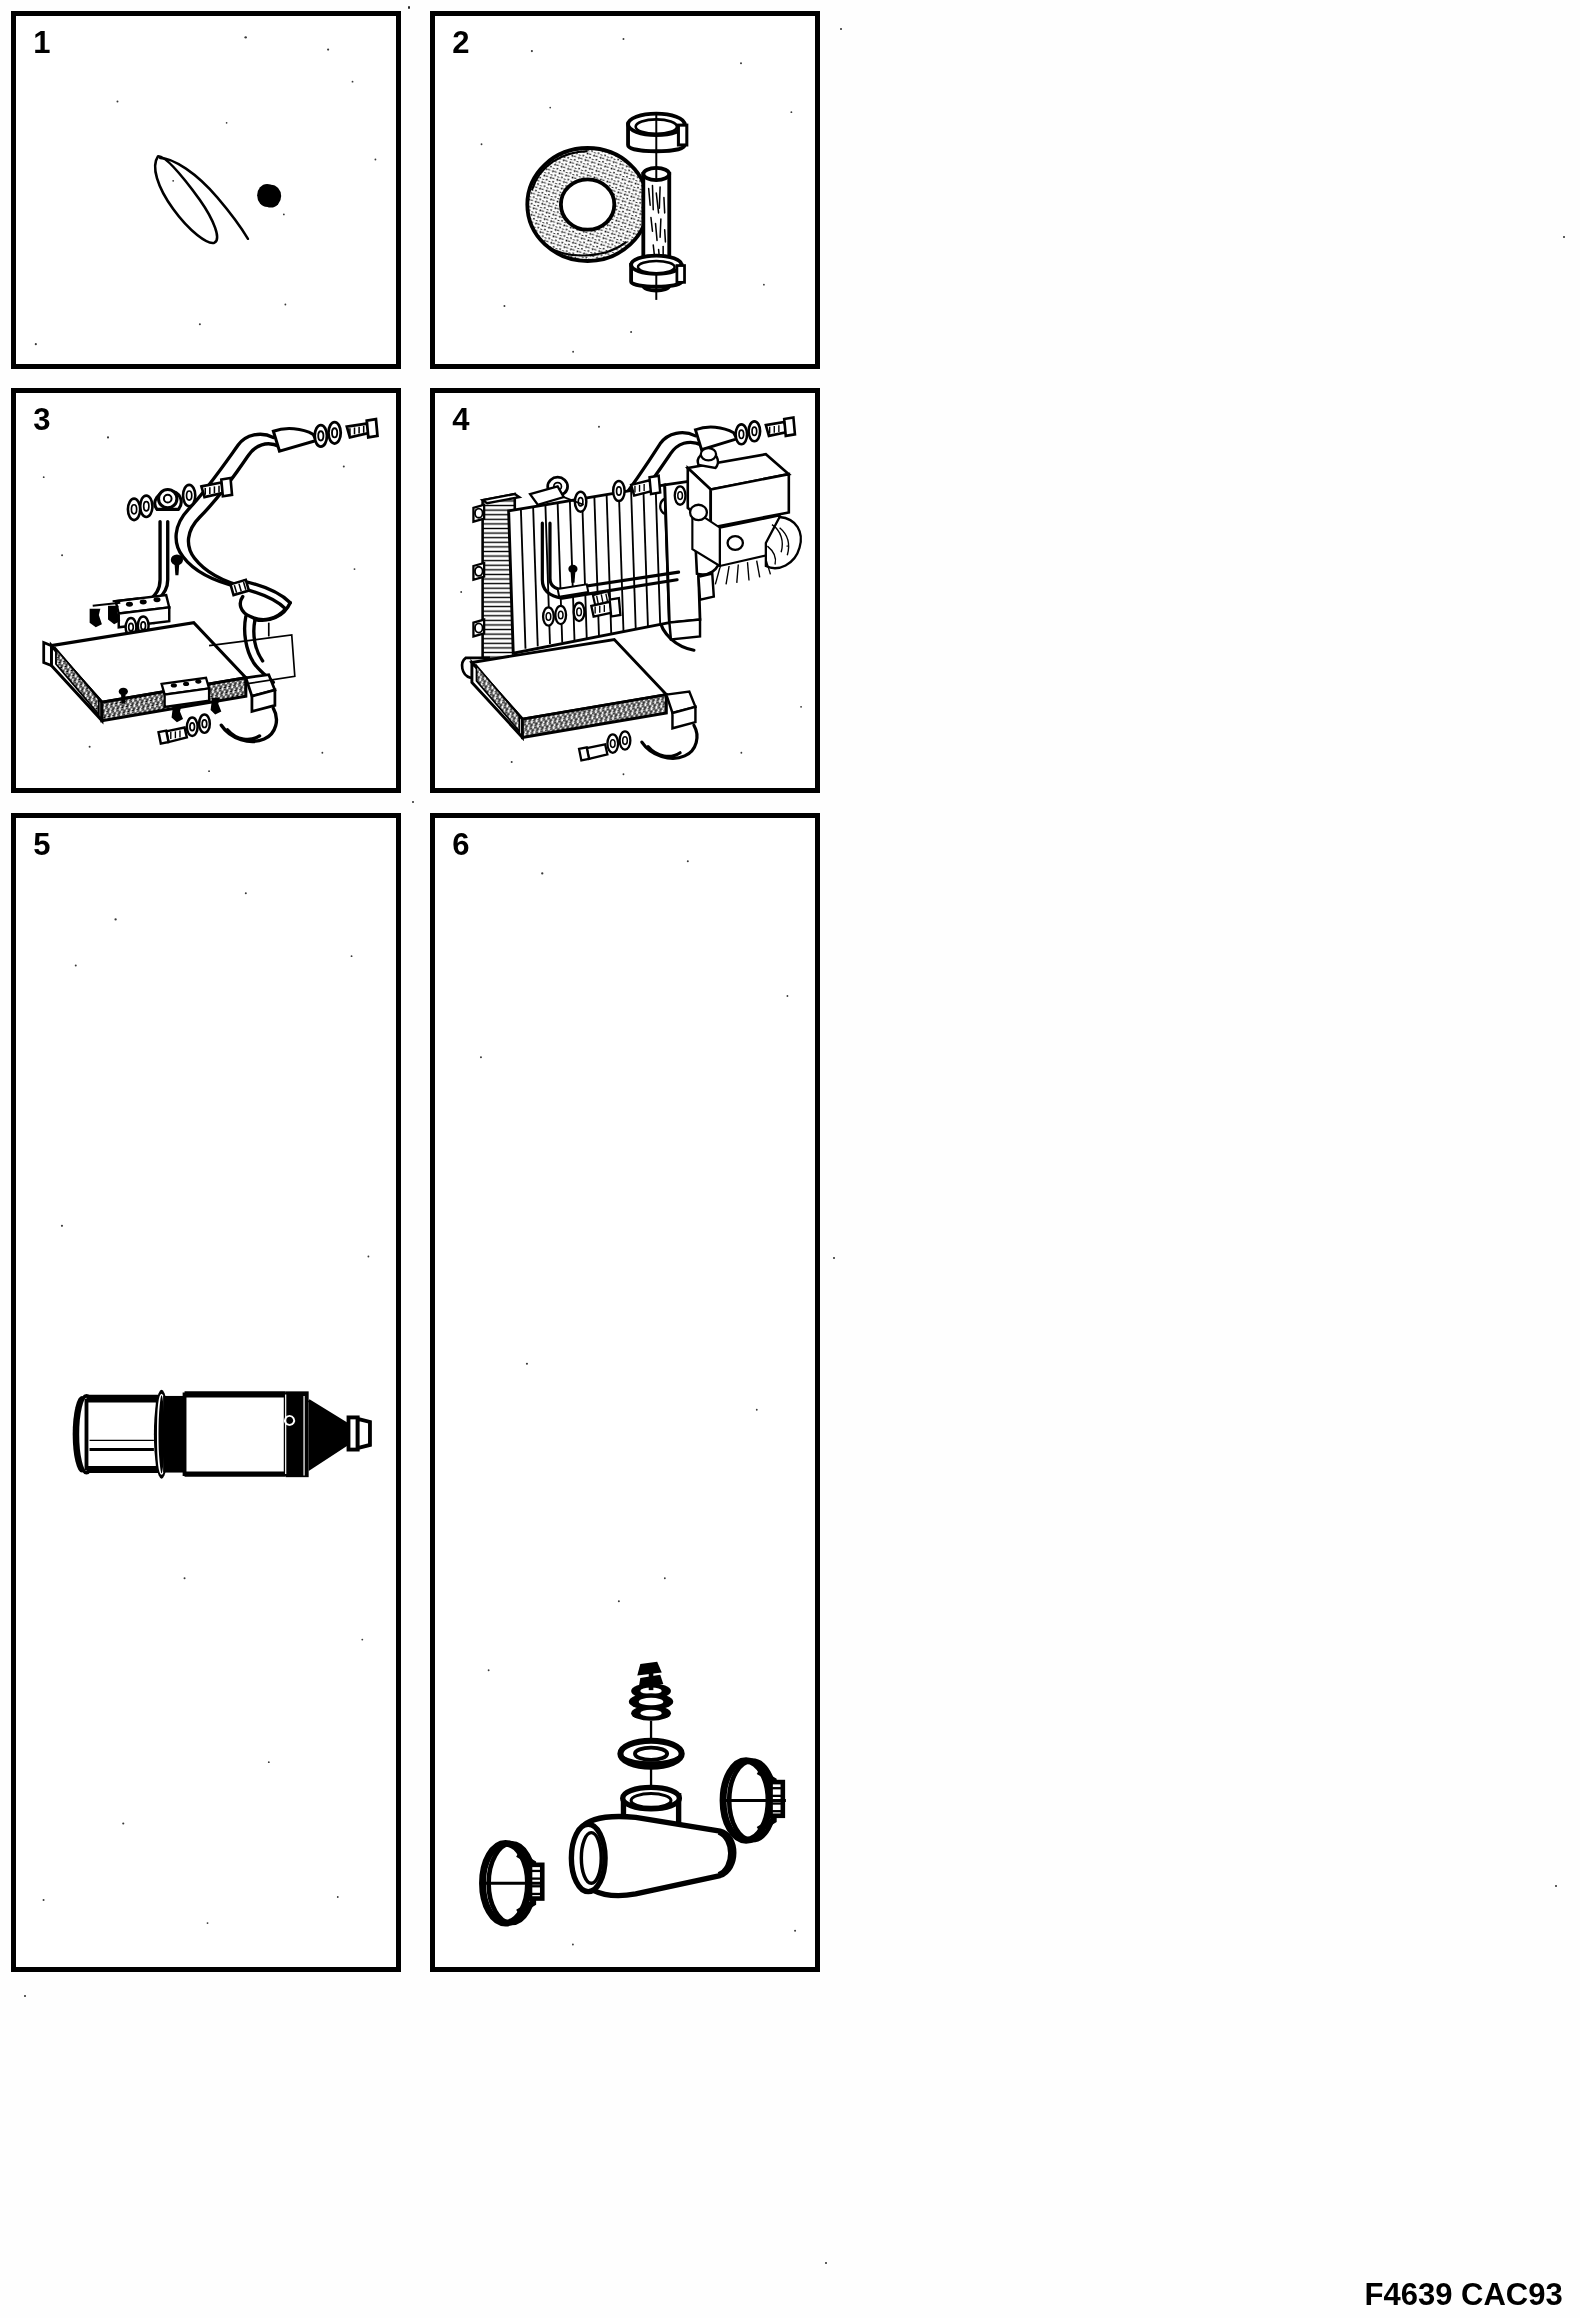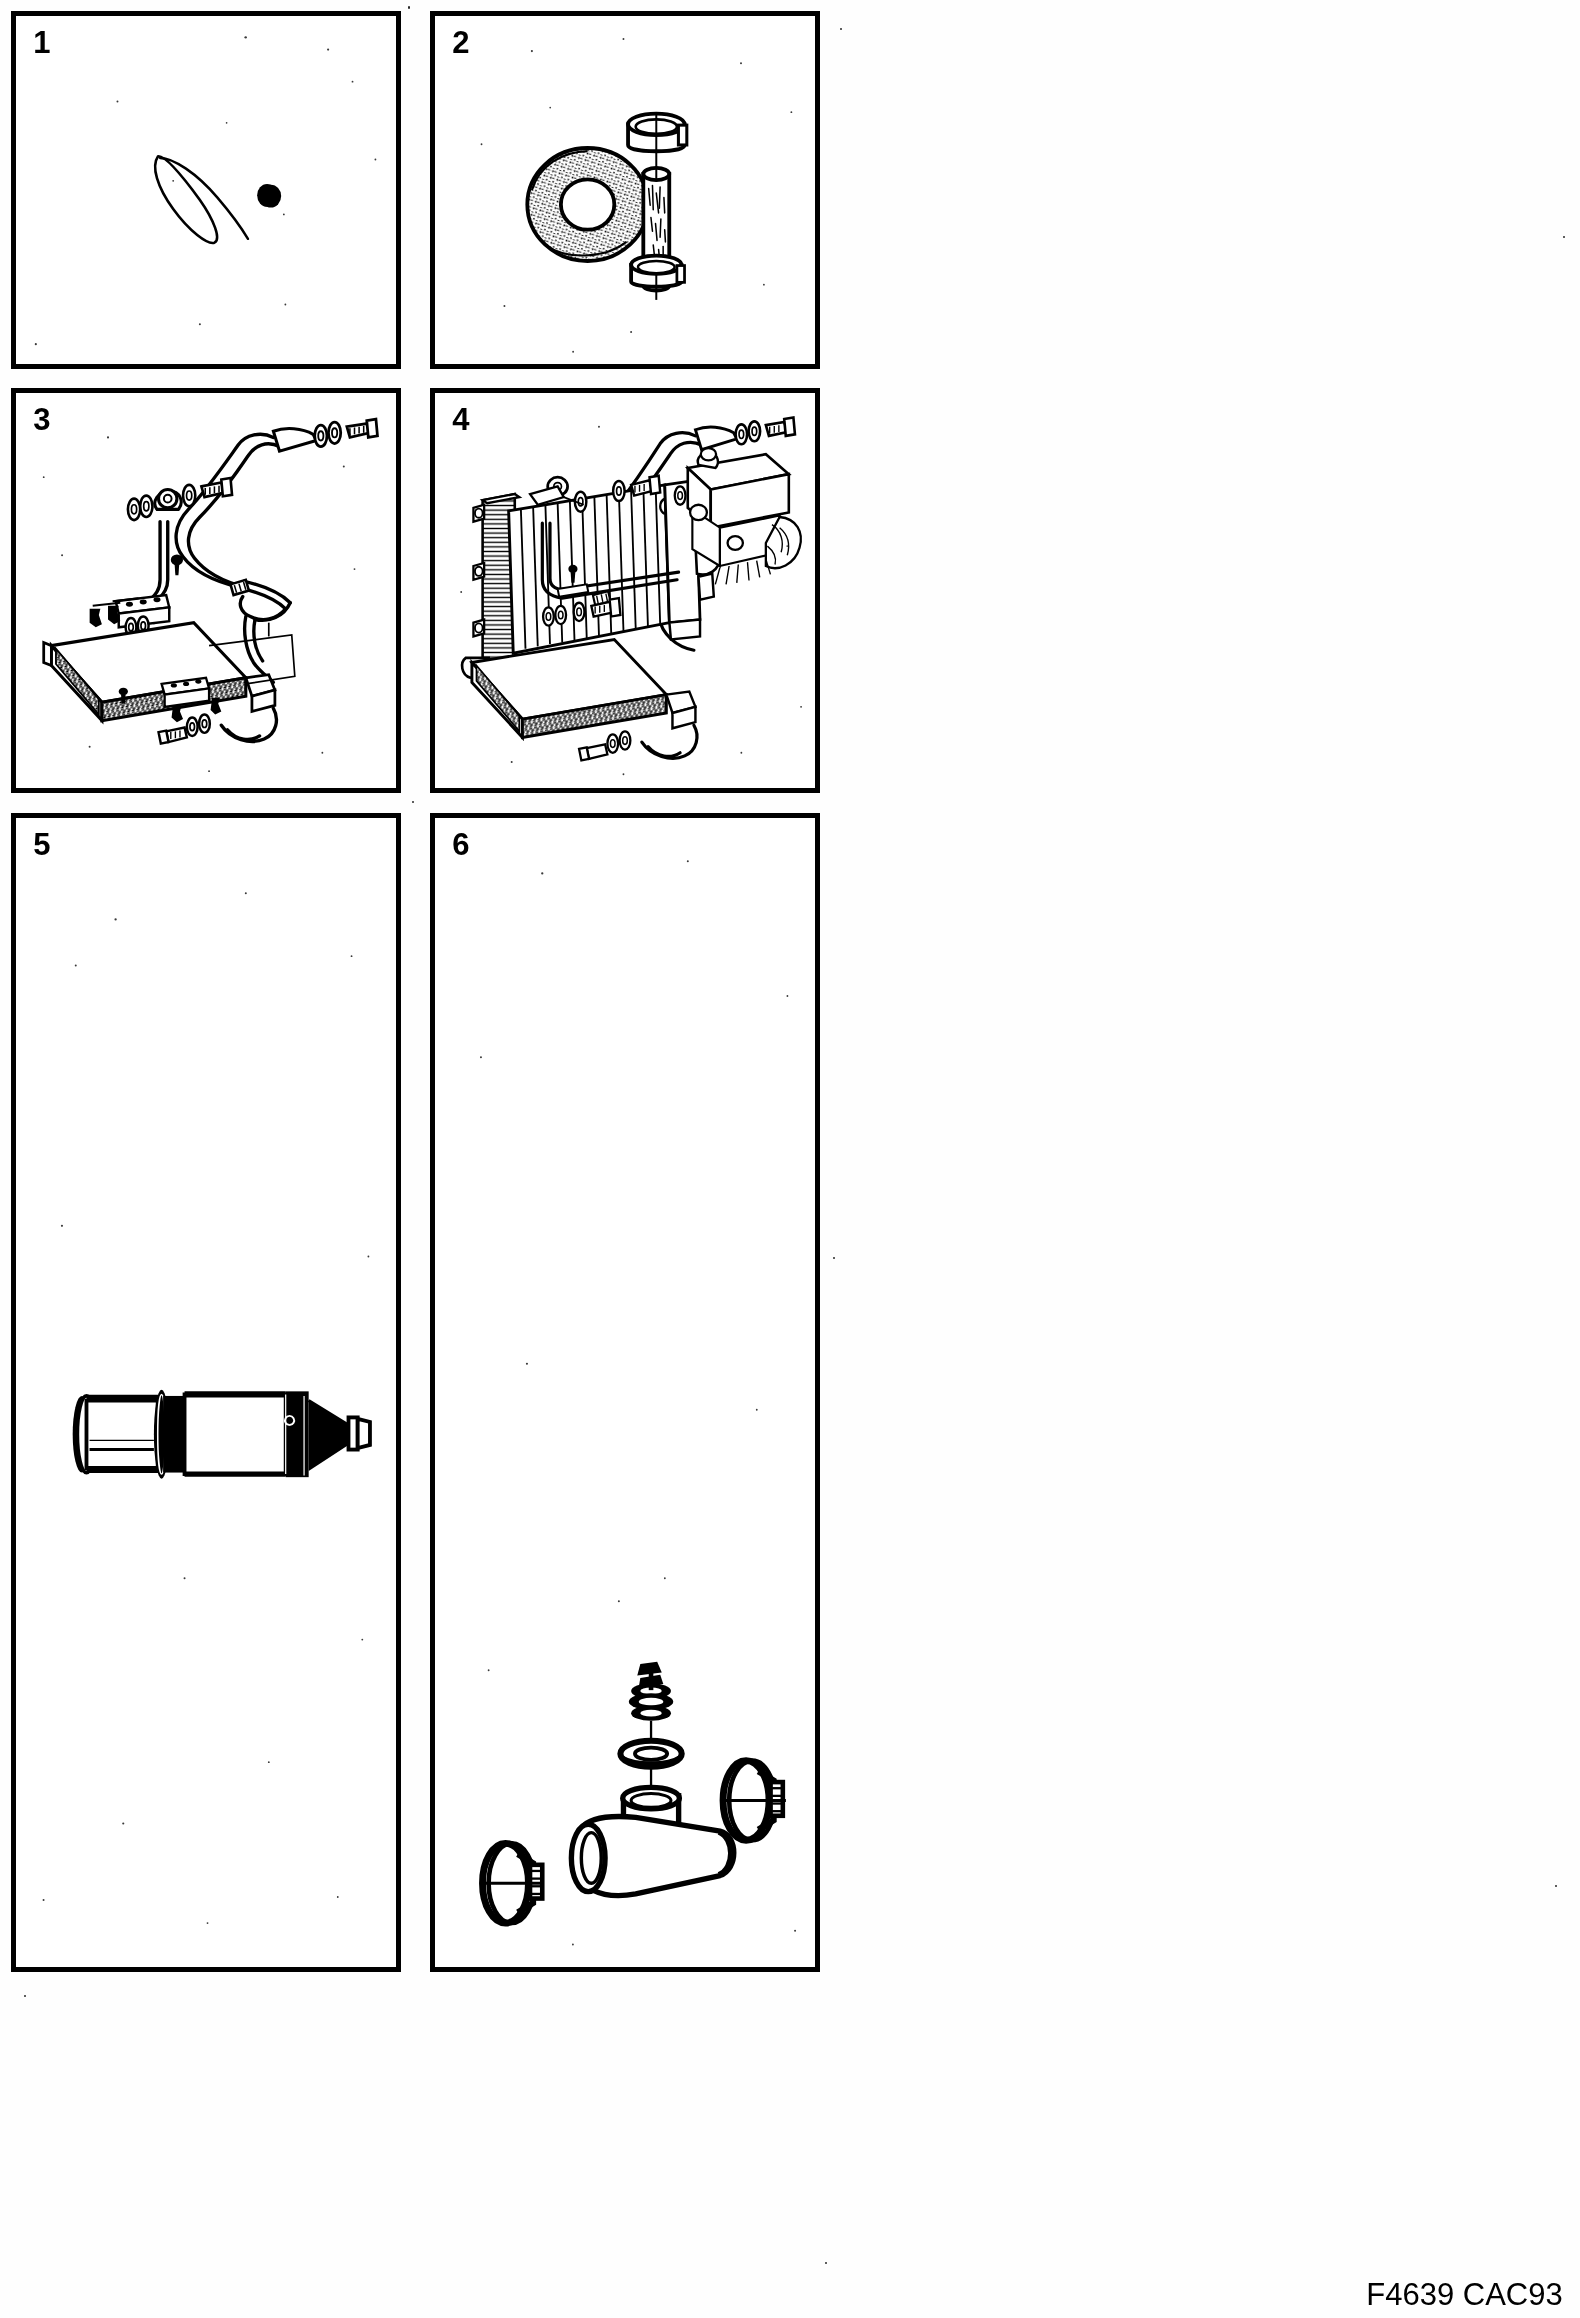--- a/index.html
+++ b/index.html
@@ -30,21 +30,21 @@
   }
   .art{position:absolute;inset:0;}
   .art svg{width:100%;height:100%;display:block;}
 
   
   .footer-code{
     position:absolute;
     right:17.3px;
     bottom:6.3px;
     font-size:31px;
-    font-weight:normal;
+    font-weight:bold;
     color:#000;
     letter-spacing:0px;
     white-space:nowrap;
   }
 
   
   .speck{position:absolute;background:#2a2a2a;border-radius:50%;}
 </style>
 </head>
 <body>

